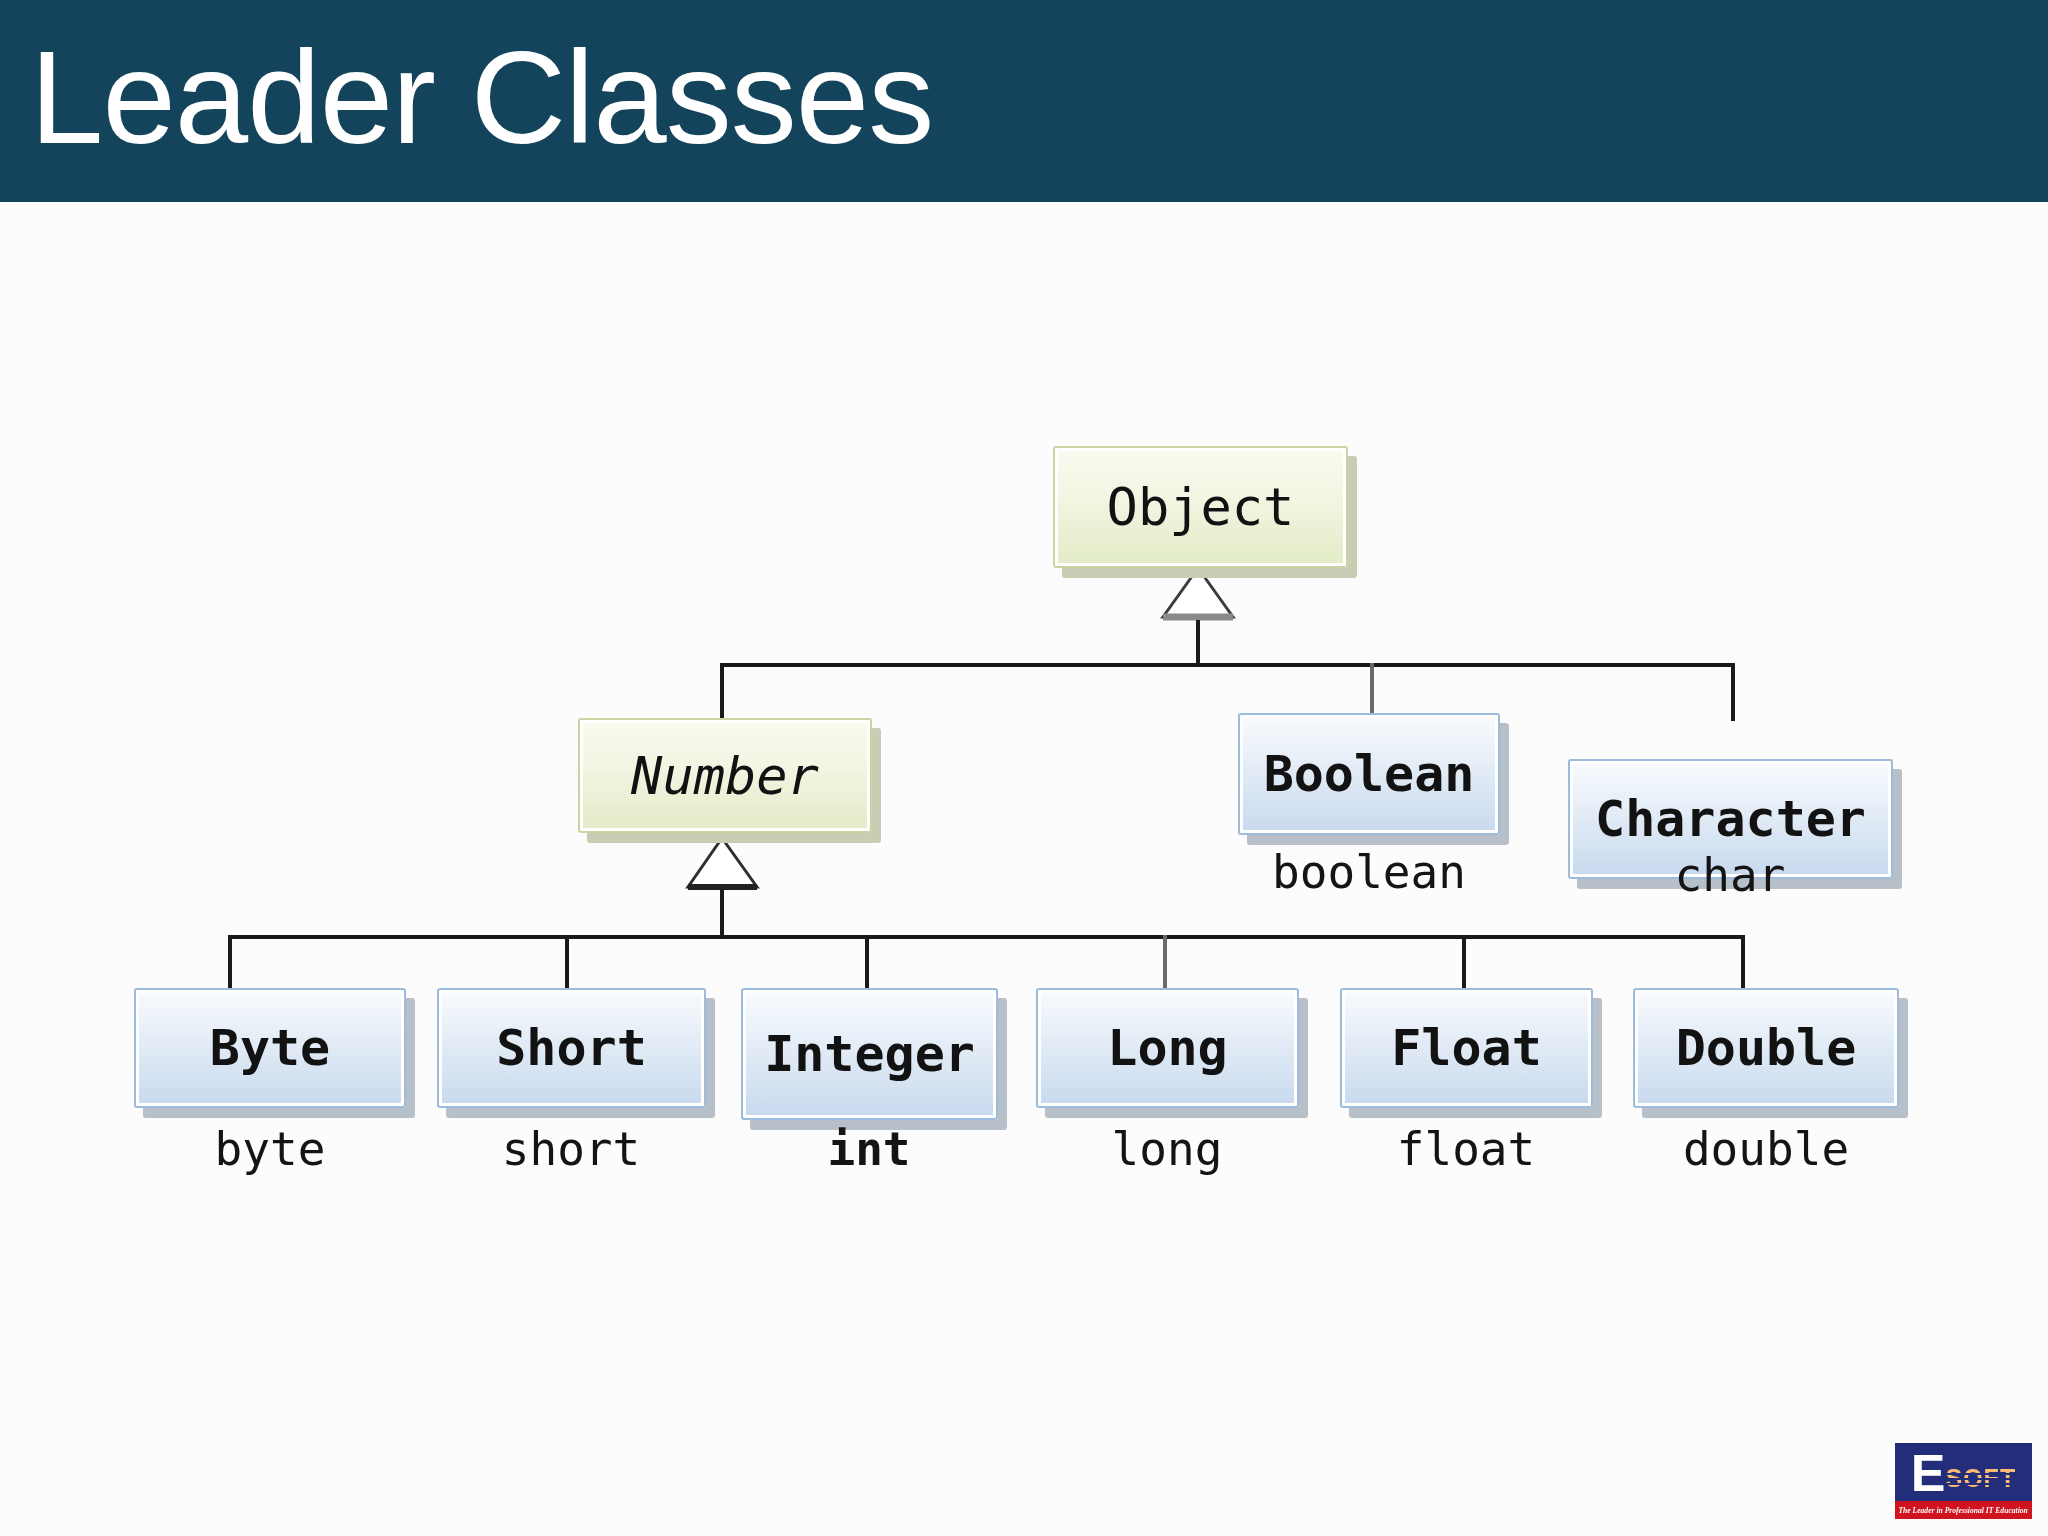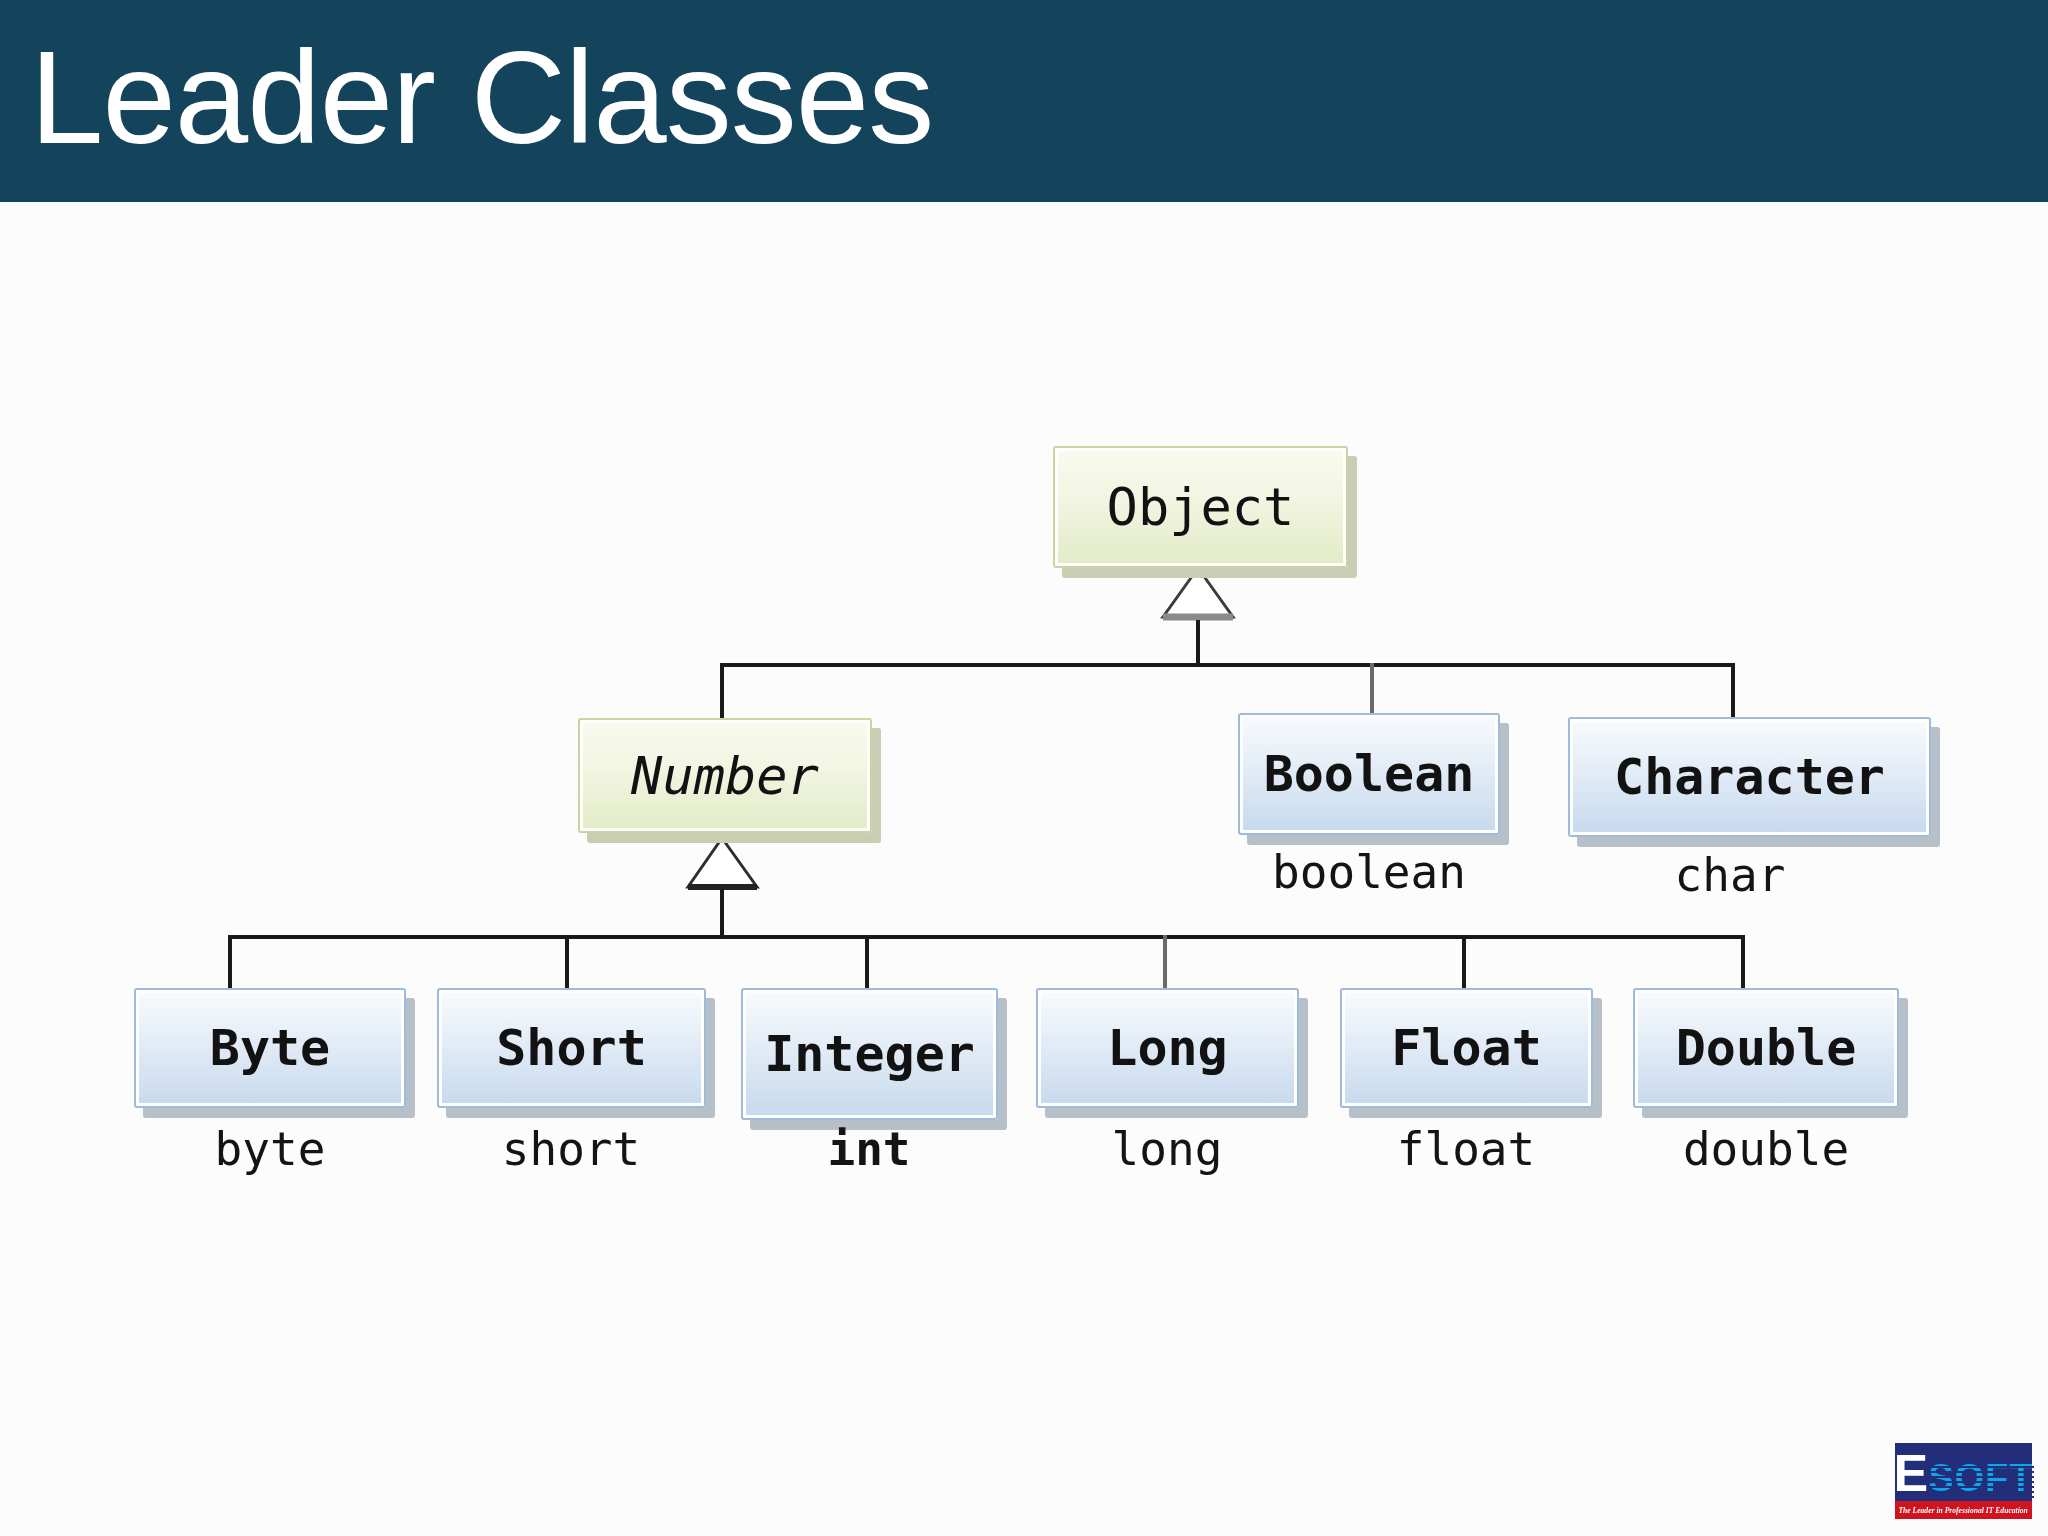--- a/index.html
+++ b/index.html
@@ -34,21 +34,21 @@
     background:linear-gradient(180deg,#f8fbfe 0%,#e3ecf6 45%,#c7d9ee 100%);
     border:2px solid #9dbbda;
     box-shadow:inset 0 0 0 3px #ffffff, 9px 10px 0 #b7bfc9;
     font-size:50px;font-weight:700;
   }
   .node.italic{font-style:italic;}
   
   #n-object   {left:1053px;top:446px;width:295px;height:122px;}
   #n-number   {left:578px; top:718px;width:294px;height:115px;}
   #n-boolean  {left:1238px;top:713px;width:262px;height:122px;}
-  #n-character{left:1568px;top:717px;width:363px;height:120px;}
+  #n-character{left:1568px;top:759px;width:325px;height:120px;}
   #n-byte     {left:134px; top:988px;width:272px;height:120px;}
   #n-short    {left:437px; top:988px;width:269px;height:120px;}
   #n-integer  {left:741px; top:988px;width:257px;height:132px;}
   #n-long     {left:1036px;top:988px;width:263px;height:120px;}
   #n-float    {left:1340px;top:988px;width:253px;height:120px;}
   #n-double   {left:1633px;top:988px;width:266px;height:120px;}
   
   .prim{
     position:absolute;z-index:1;width:360px;text-align:center;
     font-family:"DejaVu Sans Mono","Liberation Mono",monospace;
@@ -69,21 +69,21 @@
   }
   .logo .mark{
     flex:1;background:#232e7a;display:flex;align-items:center;justify-content:center;
     padding:2px 6px 0 6px;
   }
   .logo .big-e{
     color:#ffffff;font-size:52px;font-weight:700;line-height:0.9;
     font-family:"Liberation Sans",sans-serif;
   }
   .logo .rest{
-    position:relative;color:#0ea5e9;font-size:38px;font-weight:700;
+    position:relative;color:#fdba74;font-size:25px;font-weight:700;
     letter-spacing:1px;line-height:1;margin-left:0;margin-top:10px;
     font-family:"Liberation Sans",sans-serif;
   }
   .logo .rest::after{
     content:"";position:absolute;left:0;top:4px;right:0;bottom:-2px;
     background:repeating-linear-gradient(180deg,transparent 0 3px,#232e7a 3px 5px);
   }
   .logo .band{
     height:18px;background:#cf1420;display:flex;align-items:center;justify-content:center;
   }

